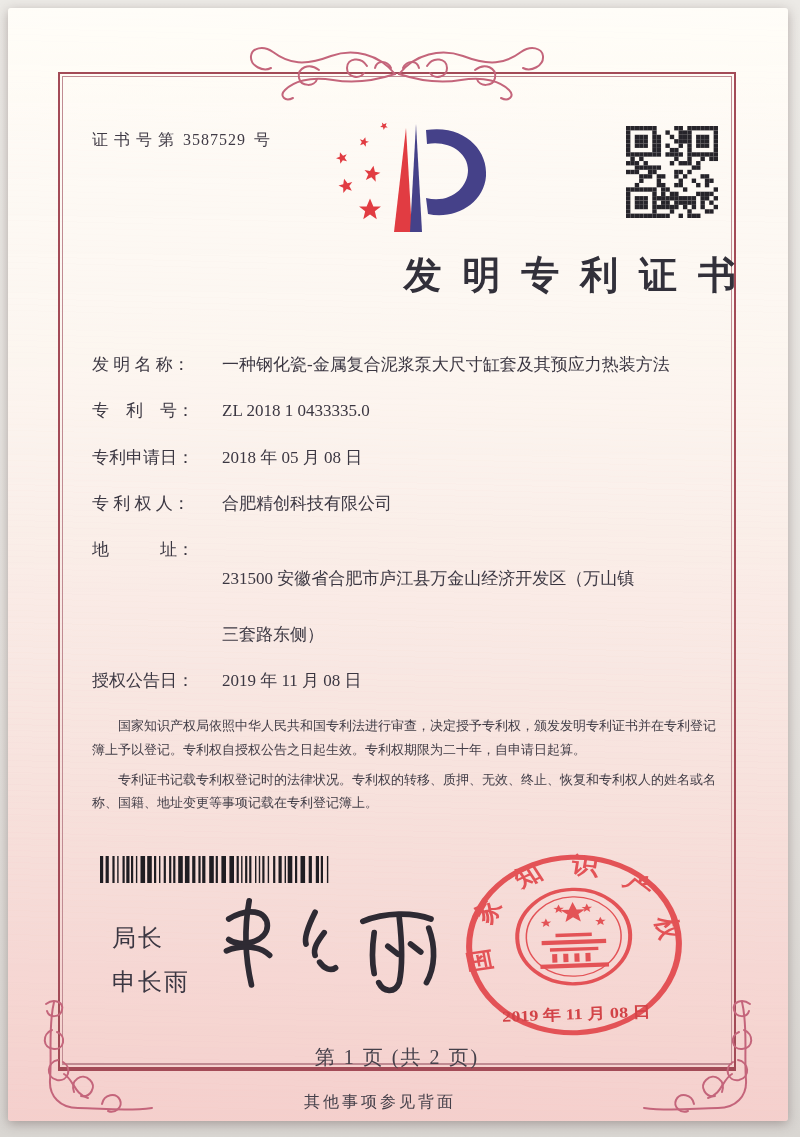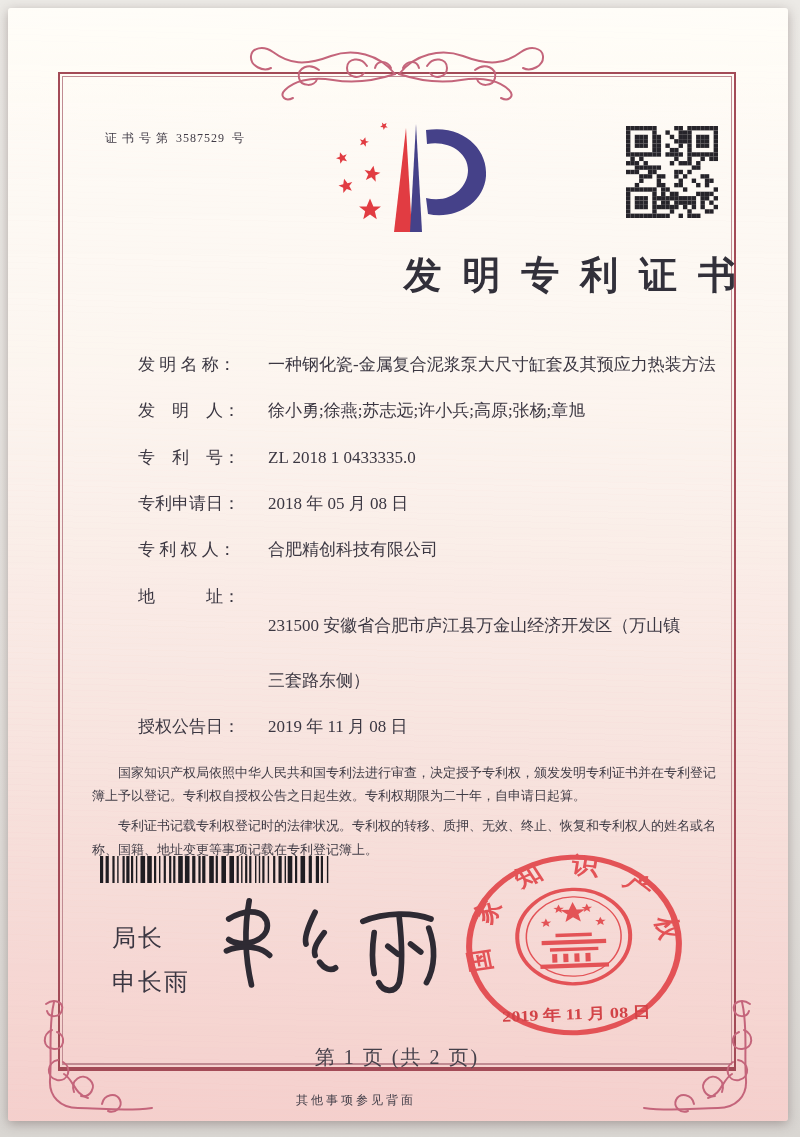--- a/index.html
+++ b/index.html
@@ -17,50 +17,50 @@
       repeating-linear-gradient(1.5deg,rgba(205,110,115,.16) 0 1px,rgba(255,255,255,0) 1px 6px);
     box-shadow:0 3px 12px rgba(70,45,45,.35);
   }
   .frame{
     position:absolute;left:50px;top:64px;right:52px;bottom:50px;
     border:2px solid #a34b57;border-bottom-width:4px;
   }
   .frame::before{
     content:"";position:absolute;inset:2px;border:1px solid #c08b92;border-bottom-width:2px;
   }
-  .cert-no{position:absolute;left:97px;top:122px;font-size:12px;letter-spacing:1px;color:#403b46;}
+  .cert-no{position:absolute;left:84px;top:122px;font-size:16px;letter-spacing:1px;color:#403b46;}
   .cert-no .num{padding:0 3px;}
   .logo{position:absolute;left:324px;top:106px;width:160px;height:126px;}
   .qr{position:absolute;left:618px;top:118px;width:92px;height:92px;}
   .doc-title{position:absolute;left:56px;right:52px;top:242px;text-align:right;}
   .doc-title span{
     font-size:38px;font-weight:600;color:#32303a;
     letter-spacing:0.55em;margin-right:-0.55em;
   }
   .content{position:absolute;left:84px;top:344px;width:634px;}
   .row{margin-bottom:20px;font-size:17px;line-height:1.55;display:flex;align-items:flex-start;}
-  .flabel{flex:0 0 130px;white-space:nowrap;color:#3b3742;margin-left:46px;}
+  .flabel{flex:0 0 130px;white-space:nowrap;color:#3b3742;}
   .fvalue{color:#3b3742;}
   .addr-lines div{line-height:1.55;margin-top:29px;}
   .grant-row .group2{margin-left:64px;display:flex;}
   .paras{margin-top:8px;}
   .paras p{
     margin:0 0 6px 0;font-size:13px;line-height:1.82;text-indent:2em;color:#403c46;
   }
   .barcode{position:absolute;left:92px;top:848px;width:236px;height:27px;}
   .sign-block{position:absolute;left:104px;top:914px;font-size:24px;letter-spacing:2px;color:#3b3742;}
   .sign-block div{margin-bottom:12px;}
   .signature{position:absolute;left:198px;top:878px;width:250px;height:116px;}
   .seal{position:absolute;left:450px;top:840px;width:232px;height:194px;transform:rotate(-2deg);}
   .page-info{
     position:absolute;left:50px;right:52px;top:1036px;text-align:center;
     font-size:20px;letter-spacing:2px;color:#45404a;
   }
   .back-note{
-    position:absolute;left:288px;top:1084px;font-size:12px;letter-spacing:3px;color:#45404a;
+    position:absolute;left:296px;top:1084px;font-size:16px;letter-spacing:3px;color:#45404a;
   }
   .orn-top{position:absolute;left:239px;top:30px;width:300px;height:70px;}
   .orn-bl{position:absolute;left:30px;top:988px;width:122px;height:122px;}
   .orn-br{position:absolute;right:30px;top:988px;width:122px;height:122px;transform:scaleX(-1);}
   svg{display:block;}
 </style>
 </head>
 <body>
 
 <div class="sheet">
@@ -350,24 +350,20 @@
     <span>发明专利证书</span>
   </div>
 
   <div class="content">
 
     <div class="row">
       <span class="flabel">发 明 名 称：</span>
       <span class="fvalue">一种钢化瓷-金属复合泥浆泵大尺寸缸套及其预应力热装方法</span>
     </div>
 
-    <div class="row">
-      <span class="flabel">发　明　人：</span>
-      <span class="fvalue">徐小勇;徐燕;苏志远;许小兵;高原;张杨;章旭</span>
-    </div>
 
     <div class="row">
       <span class="flabel">专　利　号：</span>
       <span class="fvalue">ZL 2018 1 0433335.0</span>
     </div>
 
     <div class="row">
       <span class="flabel">专利申请日：</span>
       <span class="fvalue">2018 年 05 月 08 日</span>
     </div>

